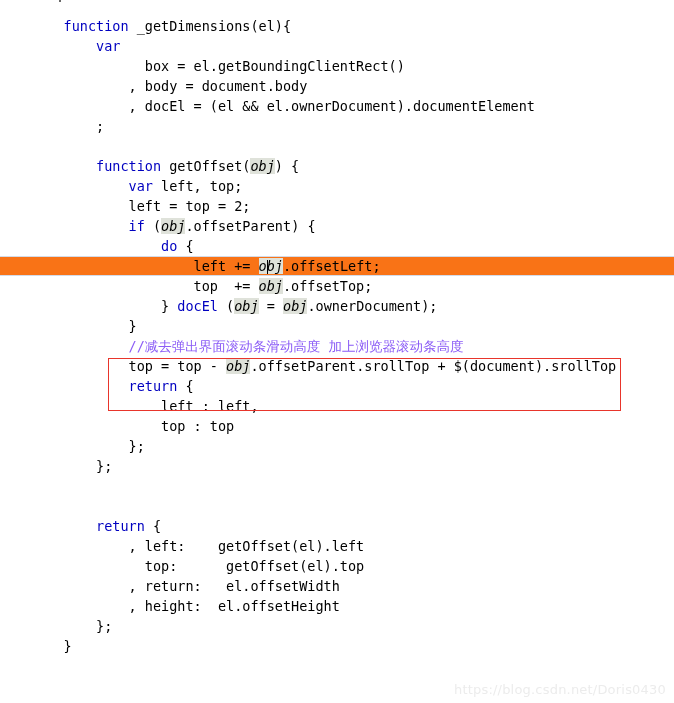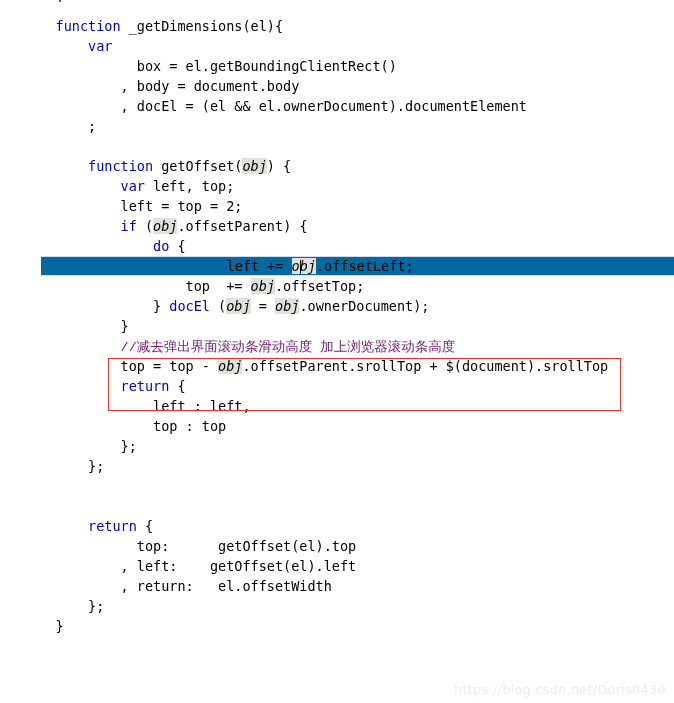--- a/index.html
+++ b/index.html
@@ -33,37 +33,36 @@
   }
 
   .line {
     position: relative;
     height: 20px;
     line-height: 20px;
     white-space: pre;
     font-family: "DejaVu Sans Mono", "Liberation Mono", monospace;
     font-size: 13.5px;
     color: #000000;
-    padding-left: 23px;
+    padding-left: 31px;
     letter-spacing: 0px;
   }
 
   
   .line.current {
     border-top: 1px solid #d3dbe8;
     border-bottom: 1px solid #d3dbe8;
     height: 18px;
     line-height: 18px;
-    background: #0369a1;
-    margin-left: 41px;
+    background: #f97316;
   }
 
   
   .kw      { color: #0000c0; font-weight: normal; }
-  .cmt     { color: #701a75; font-family: Liberation Mono, monospace; }
+  .cmt     { color: #8b5cf6; }
   .hl      { background: #dfe2da; font-style: italic; }
   .plain   { color: #000000; }
 
   
   .caret {
     display: inline-block;
     width: 0;
     border-left: 1px solid #000000;
     height: 14px;
     margin: 0 -1px 0 0;
@@ -164,26 +163,27 @@
 
     <div class="line"><span class="plain">            };</span></div>
 
     <div class="line"><span class="plain">        };</span></div>
 
     <div class="line">&nbsp;</div>
     <div class="line">&nbsp;</div>
 
     <div class="line"><span class="plain">        </span><span class="kw">return</span><span class="plain"> {</span></div>
 
+    <div class="line"><span class="plain">            , left:    getOffset(el).left</span></div>
+
     <div class="line"><span class="plain">              top:      getOffset(el).top</span></div>
-
-    <div class="line"><span class="plain">            , left:    getOffset(el).left</span></div>
 
     <div class="line"><span class="plain">            , return:   el.offsetWidth</span></div>
 
+    <div class="line"><span class="plain">            , height:  el.offsetHeight</span></div>
 
     <div class="line"><span class="plain">        };</span></div>
 
     <div class="line"><span class="plain">    }</span></div>
 
   </div>
 
   <div id="red-box"></div>
 
   <div id="watermark">https://blog.csdn.net/Doris0430</div>

